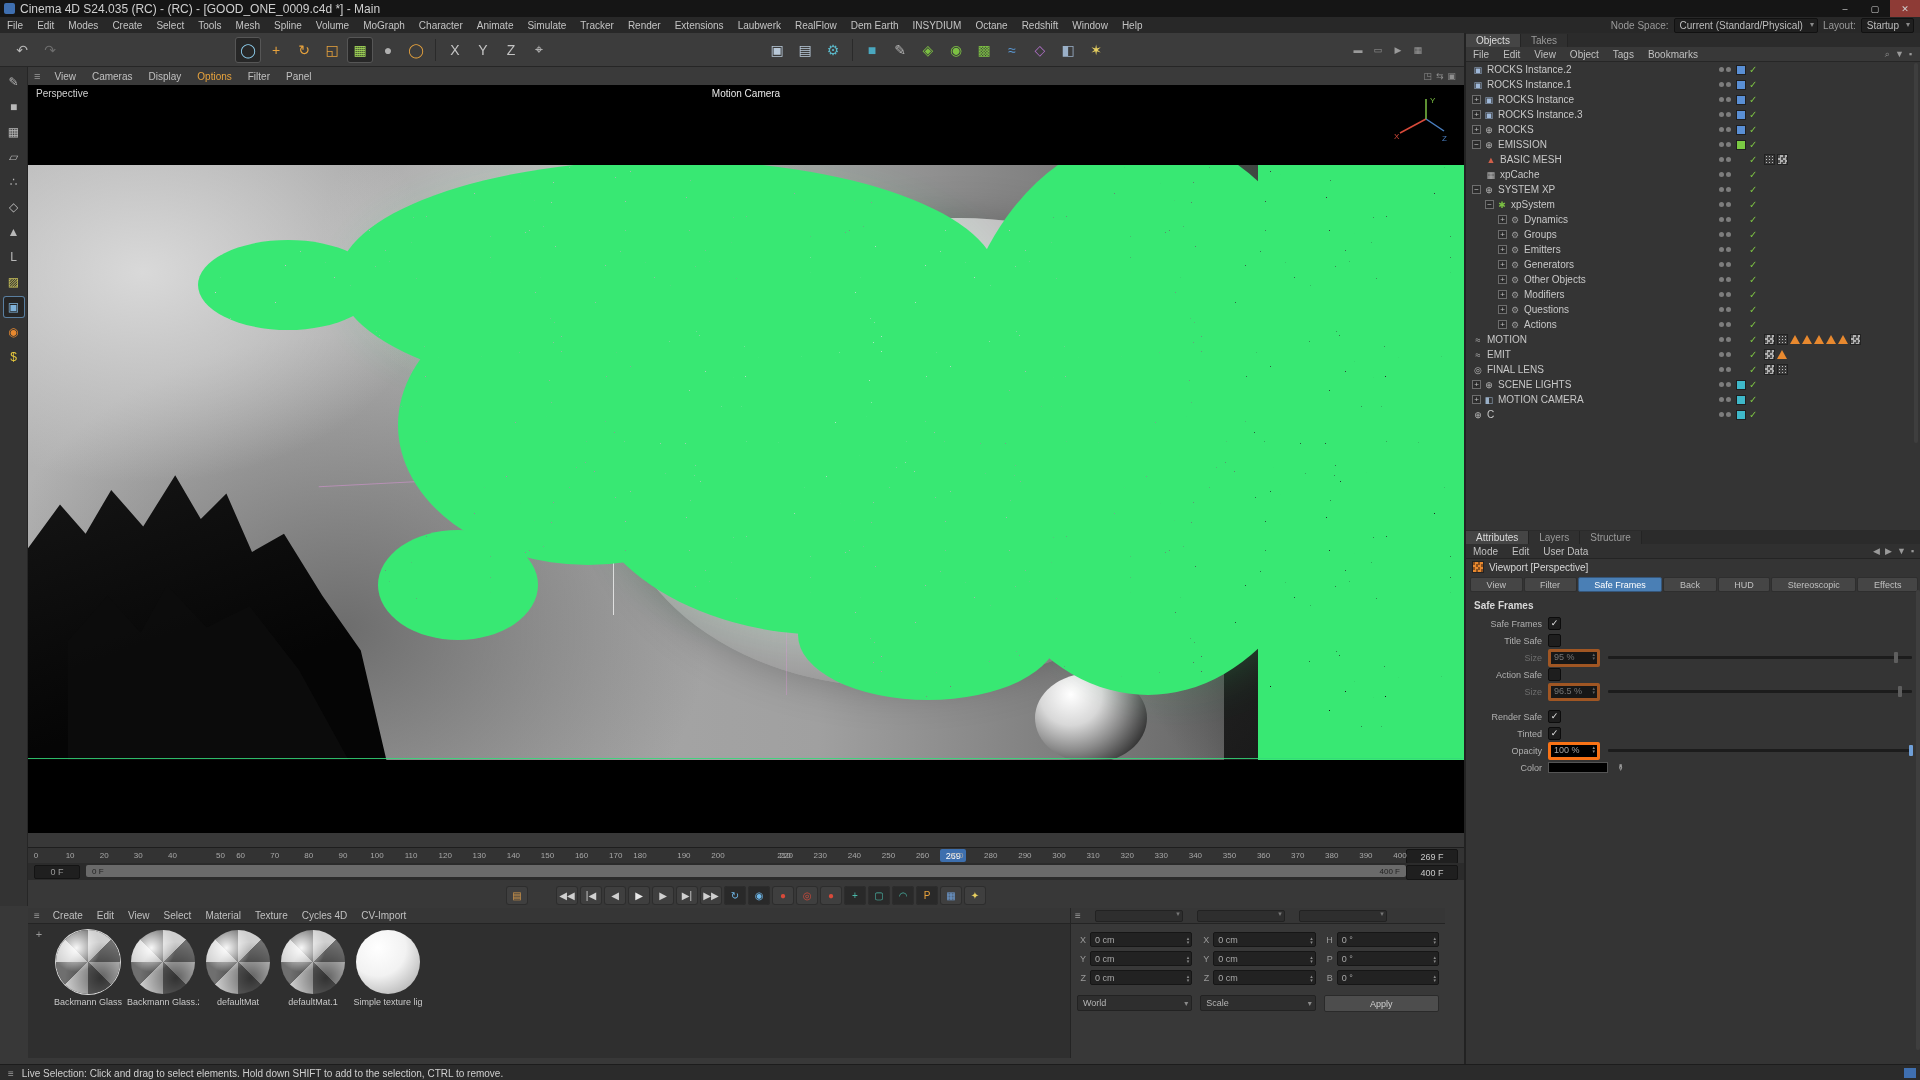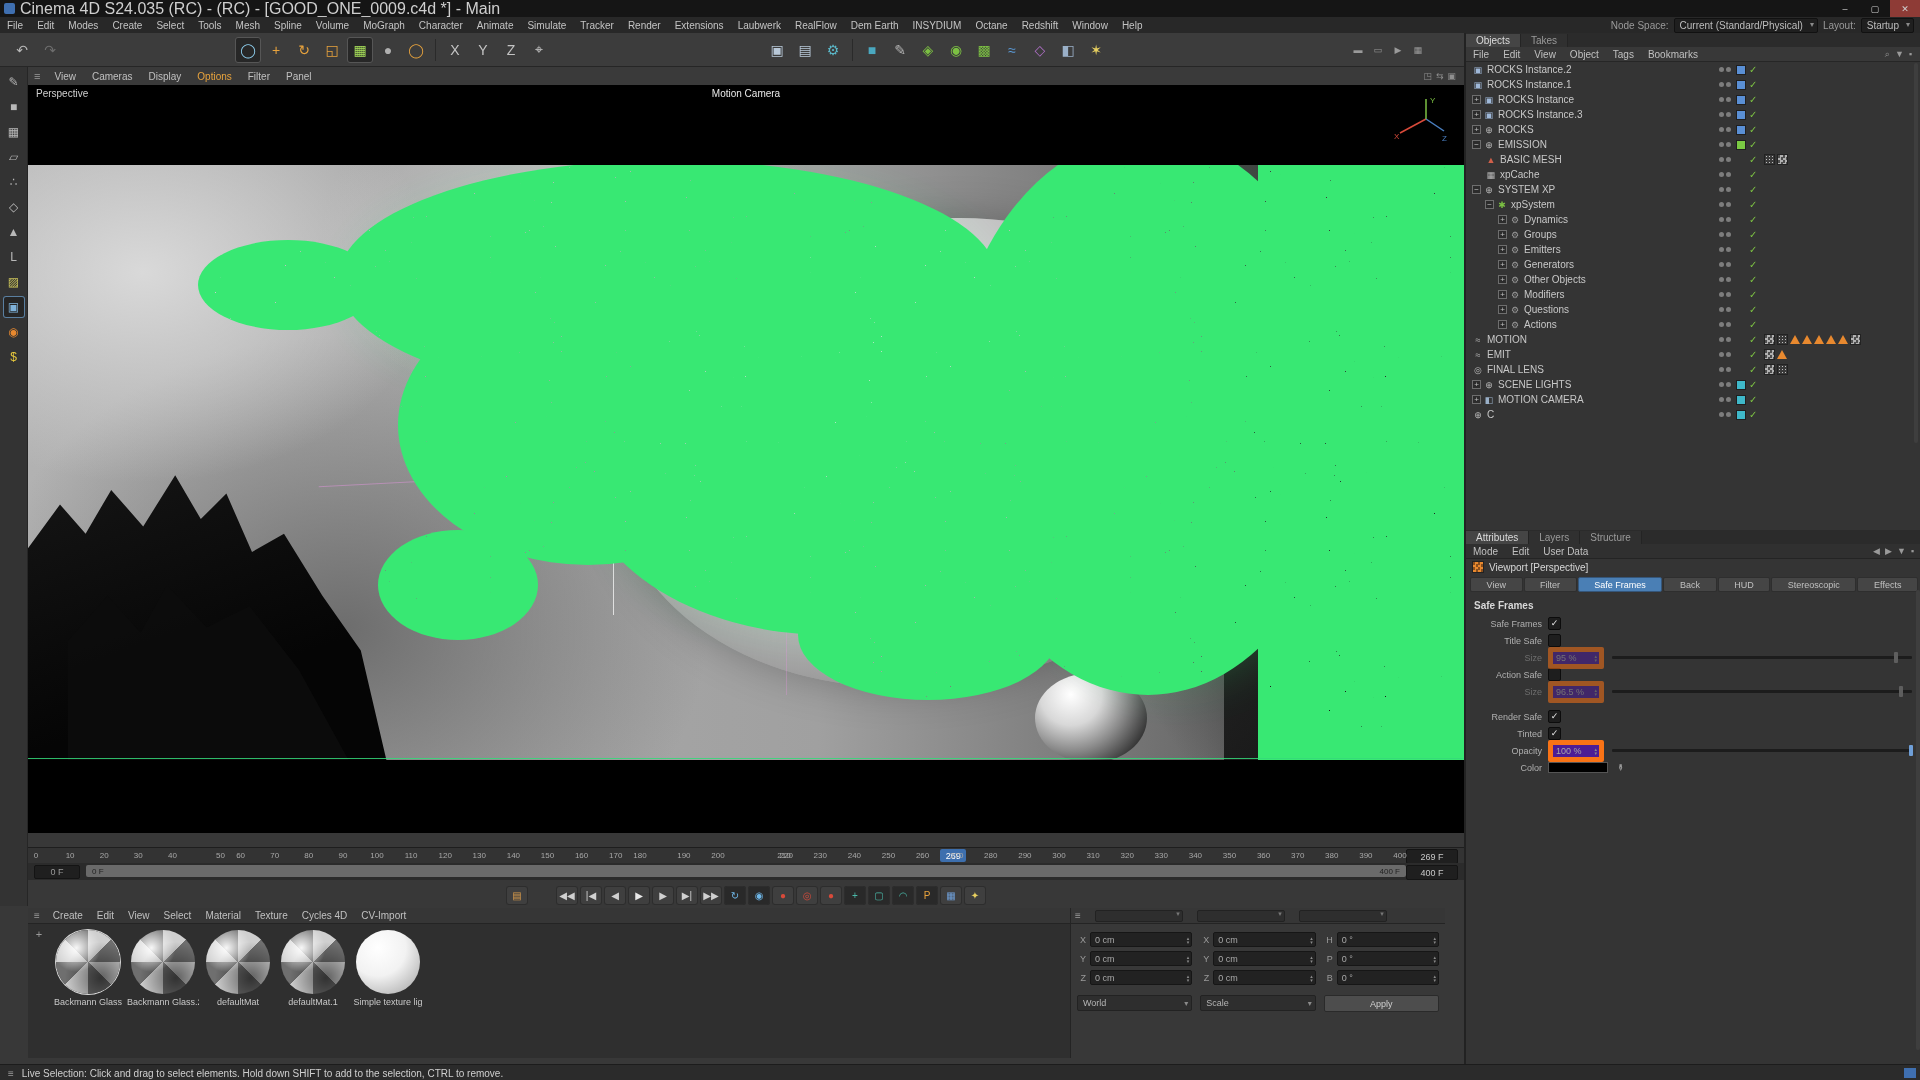--- a/index.html
+++ b/index.html
@@ -3,21 +3,21 @@
 <meta charset="utf-8">
 <style>
   html,body{margin:0;padding:0;background:#222;}
   .app{position:relative;width:1920px;height:1080px;overflow:hidden;background:#383838;
        font-family:"Liberation Sans",sans-serif;color:#c8c8c8;font-size:10px;user-select:none;}
   .abs{position:absolute;}
 
   
   .titlebar{left:0;top:0;width:1920px;height:17px;background:#151515;display:flex;align-items:center;}
   .appicon{width:11px;height:11px;margin:0 5px 0 4px;background:#3f6fb0;border-radius:2px;}
-  .titletext{color:#cfcfcf;font-size:16px;}
+  .titletext{color:#cfcfcf;font-size:12px;}
   .winbtns{margin-left:auto;display:flex;}
   .winbtn{width:30px;height:17px;display:flex;align-items:center;justify-content:center;color:#cfcfcf;font-size:9px;}
   .winbtn.close{background:#8e3b36;}
 
   
   .menubar{left:0;top:17px;width:1920px;height:16px;background:#282828;display:flex;align-items:center;border-bottom:1px solid #1c1c1c;}
   .menu-item{padding:0 7px;font-size:10px;color:#c4c4c4;}
   .mb-right{margin-left:auto;display:flex;align-items:center;gap:5px;padding-right:6px;}
   .mb-label{color:#9a9a9a;}
   .mb-drop{background:#1f1f1f;border:1px solid #111;border-radius:2px;padding:1px 14px 1px 5px;color:#bdbdbd;position:relative;}
@@ -161,21 +161,21 @@
   .at-title-text{color:#d8d8d8;font-size:10px;}
   .subtabs{display:flex;gap:1px;padding:2px 4px;}
   .subtab{flex:1 1 auto;height:13px;background:#454545;border:1px solid #2e2e2e;border-radius:2px;color:#c0c0c0;font-size:9px;display:flex;align-items:center;justify-content:center;padding:0 4px;}
   .subtab.active{background:#4a7fb5;color:#ffffff;border-color:#35567a;}
   .section{padding:6px 0 4px 8px;color:#d8d8d8;font-weight:bold;font-size:10px;}
   .arow{display:flex;align-items:center;height:17px;padding-left:4px;}
   .agap{height:8px;}
   .alabel{width:72px;text-align:right;color:#b0b0b0;font-size:9px;padding-right:6px;}
   .arow.dim .alabel{color:#6e6e6e;}
   .acheck{width:11px;height:11px;background:#1e1e1e;border:1px solid #0c0c0c;border-radius:2px;color:#e8e8e8;font-size:9px;line-height:10px;text-align:center;}
-  .afield{width:46px;height:12px;background:#4c1d95;border:5px solid #f97316;border-radius:2px;color:#a8a8a8;font-size:9px;display:flex;align-items:center;}
+  .afield{width:46px;height:12px;background:#000000;border:3px solid #f97316;border-radius:2px;color:#a8a8a8;font-size:9px;display:flex;}
   .afield .val{flex:1;padding-left:3px;}
   .arow.dim .afield{opacity:.55;}
   .atrack{position:relative;flex:1;height:3px;background:#1c1c1c;margin:0 10px 0 8px;border-radius:1px;}
   .ahandle{position:absolute;top:-4px;width:4px;height:11px;background:#8a8a8a;border-radius:1px;}
   .ahandle.blue{background:#6f9fd8;}
   .arow.dim .ahandle{background:#5e5e5e;}
   .aswatch{width:58px;height:9px;border:1px solid #555;}
   .adropper{margin-left:8px;color:#9a9a9a;font-size:10px;transform:rotate(90deg);}
 
   

